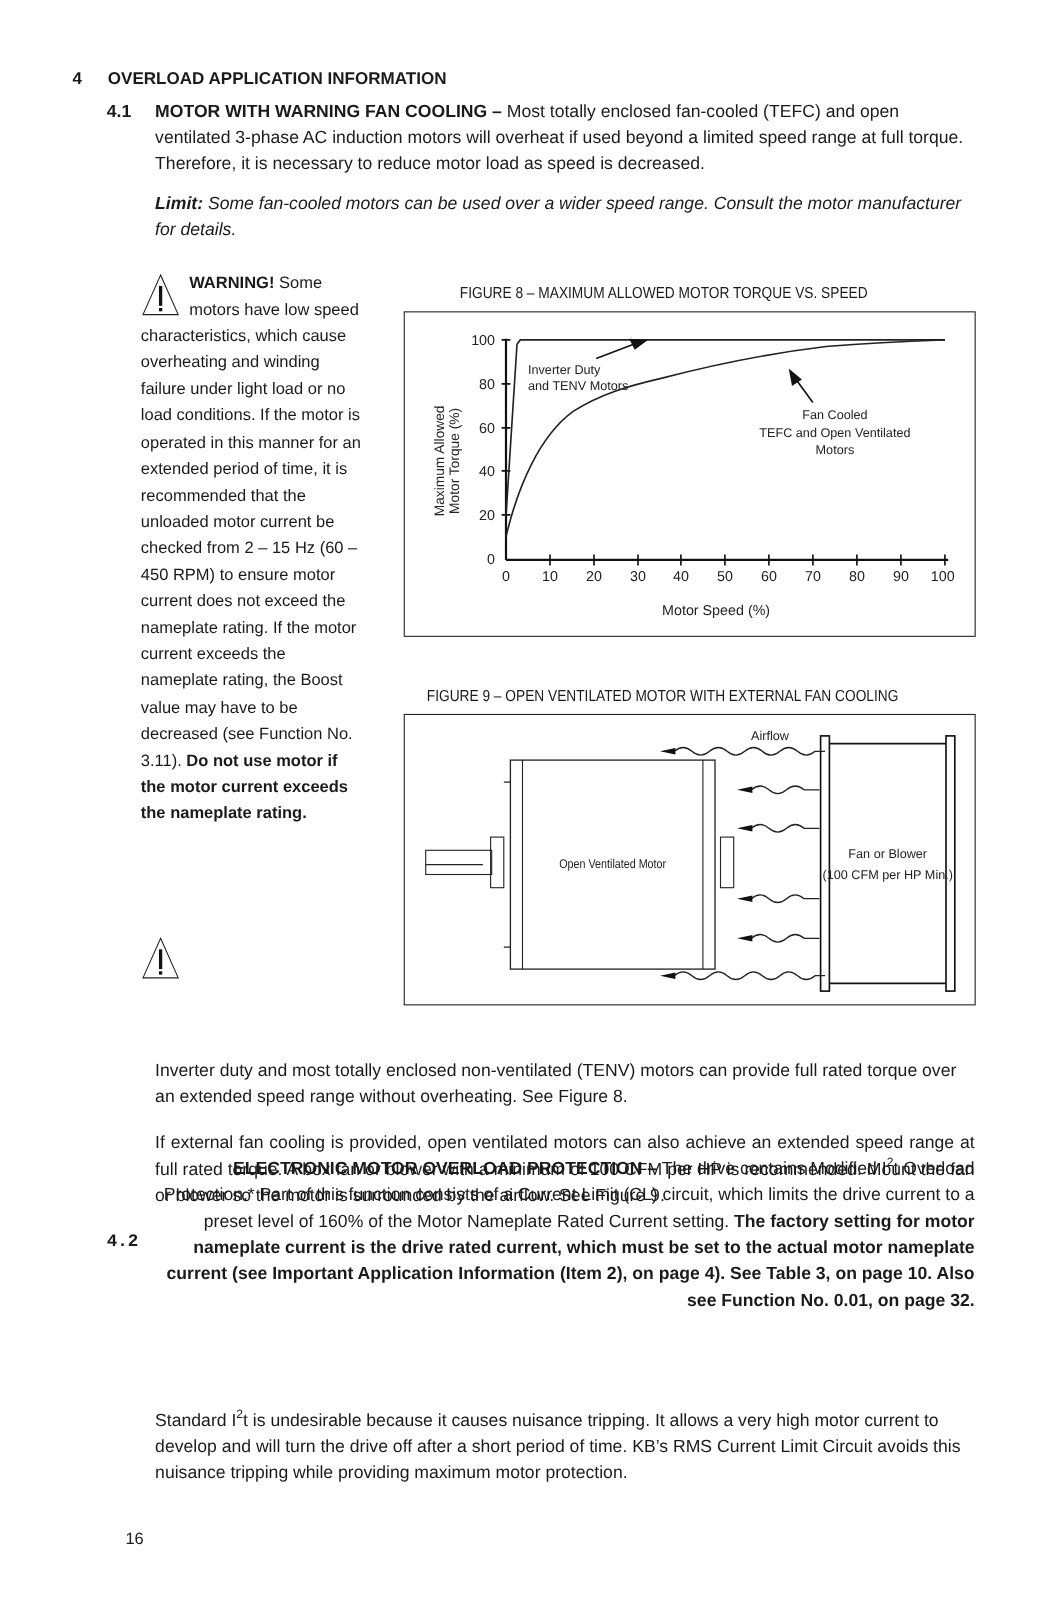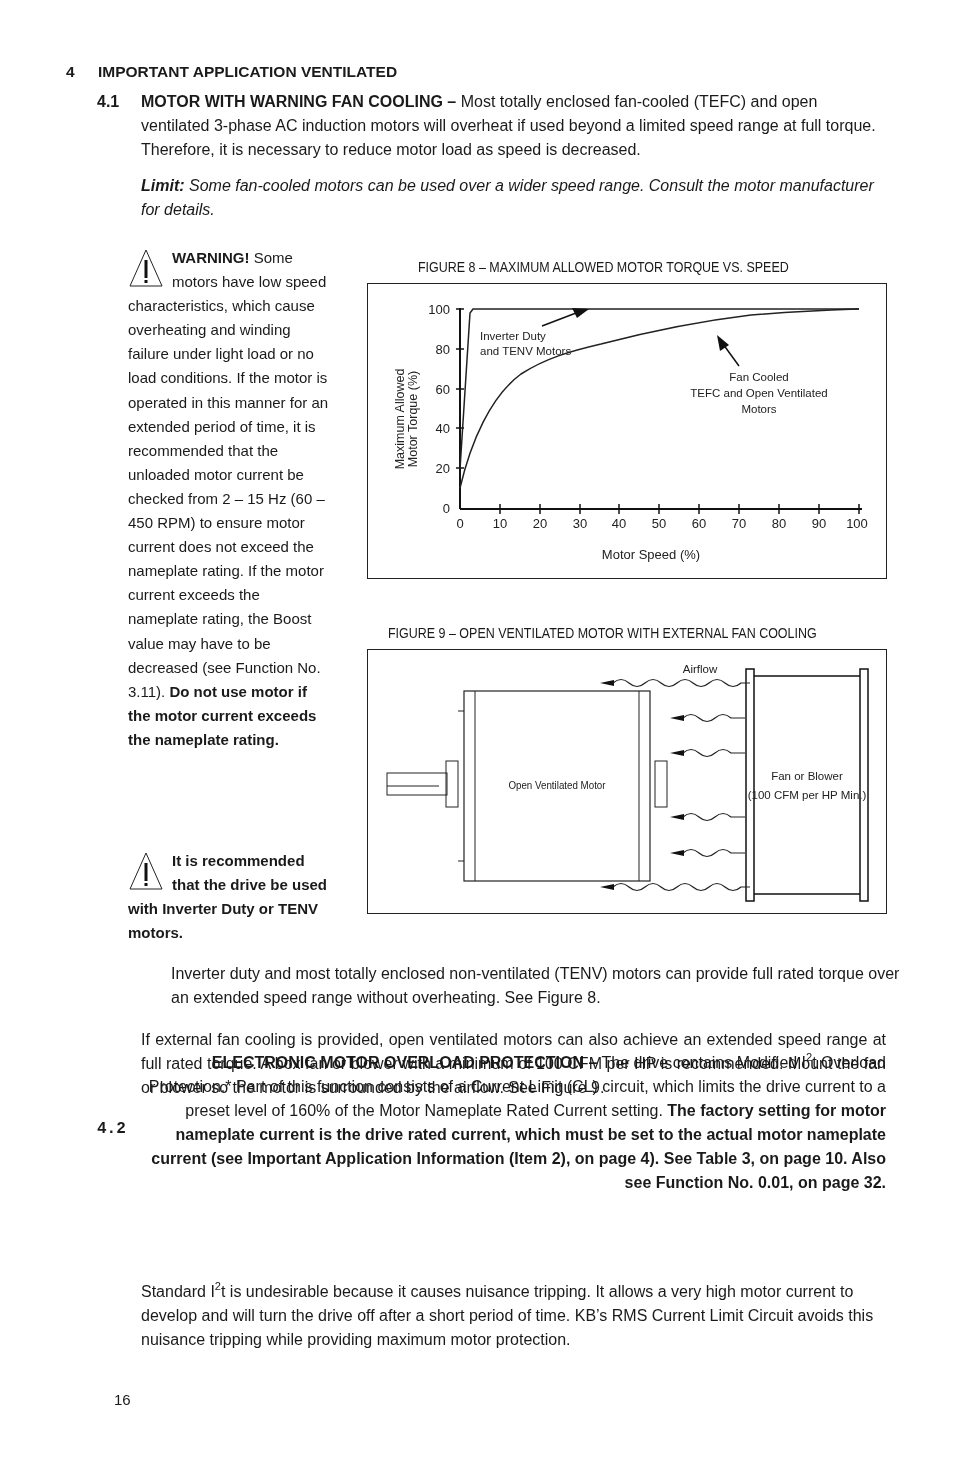--- a/index.html
+++ b/index.html
@@ -16,21 +16,21 @@
   .fig-title { position:absolute; font-family:"Liberation Sans", sans-serif; font-size:14.5px; transform:scaleX(0.86); transform-origin:left top; white-space:nowrap; }
   .fig-box { position:absolute; border:1px solid #222; }
   .pagenum { position:absolute; left:66px; top:1388px; font-size:15px;margin-left:48px; }
   sup { font-size:11px; vertical-align:7px; line-height:0; }
   svg text { font-family:"Liberation Sans", sans-serif; }
 </style>
 </head>
 <body>
 
 <div class="abs h4">
-  <span class="num">4</span><span>IMPORTANT APPLICATION VENTILATED</span>
+  <span class="num">4</span><span>OVERLOAD APPLICATION INFORMATION</span>
 </div>
 
 <div class="sec-num" style="top:90px;">4.1</div>
 <div class="para" style="top:90px;">
   <b>MOTOR WITH WARNING FAN COOLING –</b><span> Most totally enclosed fan-cooled (TEFC) and open ventilated 3-phase AC induction motors will overheat if used beyond a limited speed range at full torque. Therefore, it is necessary to reduce motor load as speed is decreased.</span>
 </div>
 
 <div class="para note" style="top:174px;">
   <b><i>Limit:</i></b><i> Some fan-cooled motors can be used over a wider speed range. Consult the motor manufacturer for details.</i>
 </div>
@@ -43,21 +43,20 @@
   </svg>
   <b>WARNING!</b><span> Some motors have low speed characteristics, which cause overheating and winding failure under light load or no load conditions. If the motor is operated in this manner for an extended period of time, it is recommended that the unloaded motor current be checked from 2 – 15 Hz (60 – 450 RPM) to ensure motor current does not exceed the nameplate rating. If the motor current exceeds the nameplate rating, the Boost value may have to be decreased (see Function No. 3.11). </span><b>Do not use motor if the motor current exceeds the nameplate rating.</b>
 </div>
 
 <div class="warn" style="top:849px; font-weight:bold;">
   <svg class="warn-icon" viewBox="0 0 40 44">
     <polygon points="18,4 34,40 2,40" fill="none" stroke="#222" stroke-width="1"></polygon>
     <rect x="16.5" y="14" width="3" height="18" fill="#111"></rect>
     <rect x="16.5" y="34" width="3" height="3" fill="#111"></rect>
   </svg>
-  <span>It is recommended that the drive be used with Inverter Duty or TENV motors.</span>
 </div>
 
 <div class="fig-title" style="left:418px; top:255px;">FIGURE 8 – MAXIMUM ALLOWED MOTOR TORQUE VS. SPEED</div>
 <div class="fig-box" style="left:367px; top:283px; width:518px; height:294px;">
   <svg width="518" height="294" viewBox="367 283 518 294">
 
     <line x1="459" y1="307" x2="459" y2="508" stroke="#111" stroke-width="2"></line>
     <line x1="459" y1="508" x2="861" y2="508" stroke="#111" stroke-width="2"></line>
 
     <g stroke="#111" stroke-width="1.5">
@@ -167,21 +166,21 @@
       <polygon points="599,682 613,679 613,685"></polygon>
       <polygon points="669,717 683,714 683,720"></polygon>
       <polygon points="669,752 683,749 683,755"></polygon>
       <polygon points="669,816 683,813 683,819"></polygon>
       <polygon points="669,852 683,849 683,855"></polygon>
       <polygon points="599,886 613,883 613,889"></polygon>
     </g>
   </svg>
 </div>
 
-<div class="para" style="top:962px;margin-left:30px;">Inverter duty and most totally enclosed non-ventilated (TENV) motors can provide full rated torque over an extended speed range without overheating. See Figure 8.</div>
+<div class="para" style="top:962px;">Inverter duty and most totally enclosed non-ventilated (TENV) motors can provide full rated torque over an extended speed range without overheating. See Figure 8.</div>
 <div class="para" style="top:1028px; text-align:justify;">If external fan cooling is provided, open ventilated motors can also achieve an extended speed range at full rated torque. A box fan or blower with a minimum of 100 CFM per HP is recommended. Mount the fan or blower so the motor is surrounded by the airflow. See Figure 9.</div>
 
 <div class="sec-num" style="top:1117px;font-family:Liberation Mono, monospace;">4.2</div>
 <div class="para" style="top:1051px;text-align:right;">
   <b>ELECTRONIC MOTOR OVERLOAD PROTECTION –</b><span> The drive contains Modified I</span><sup>2</sup><span>t Overload Protection.* Part of this function consists of a Current Limit (CL) circuit, which limits the drive current to a preset level of 160% of the Motor Nameplate Rated Current setting. </span><b>The factory setting for motor nameplate current is the drive rated current, which must be set to the actual motor nameplate current (see Important Application Information (Item 2), on page 4). See Table 3, on page 10. Also see Function No. 0.01, on page 32.</b>
 </div>
 
 <div class="para" style="top:1280px;">
   <span>Standard I</span><sup>2</sup><span>t is undesirable because it causes nuisance tripping. It allows a very high motor current to develop and will turn the drive off after a short period of time. KB’s RMS Current Limit Circuit avoids this nuisance tripping while providing maximum motor protection.</span>
 </div>

